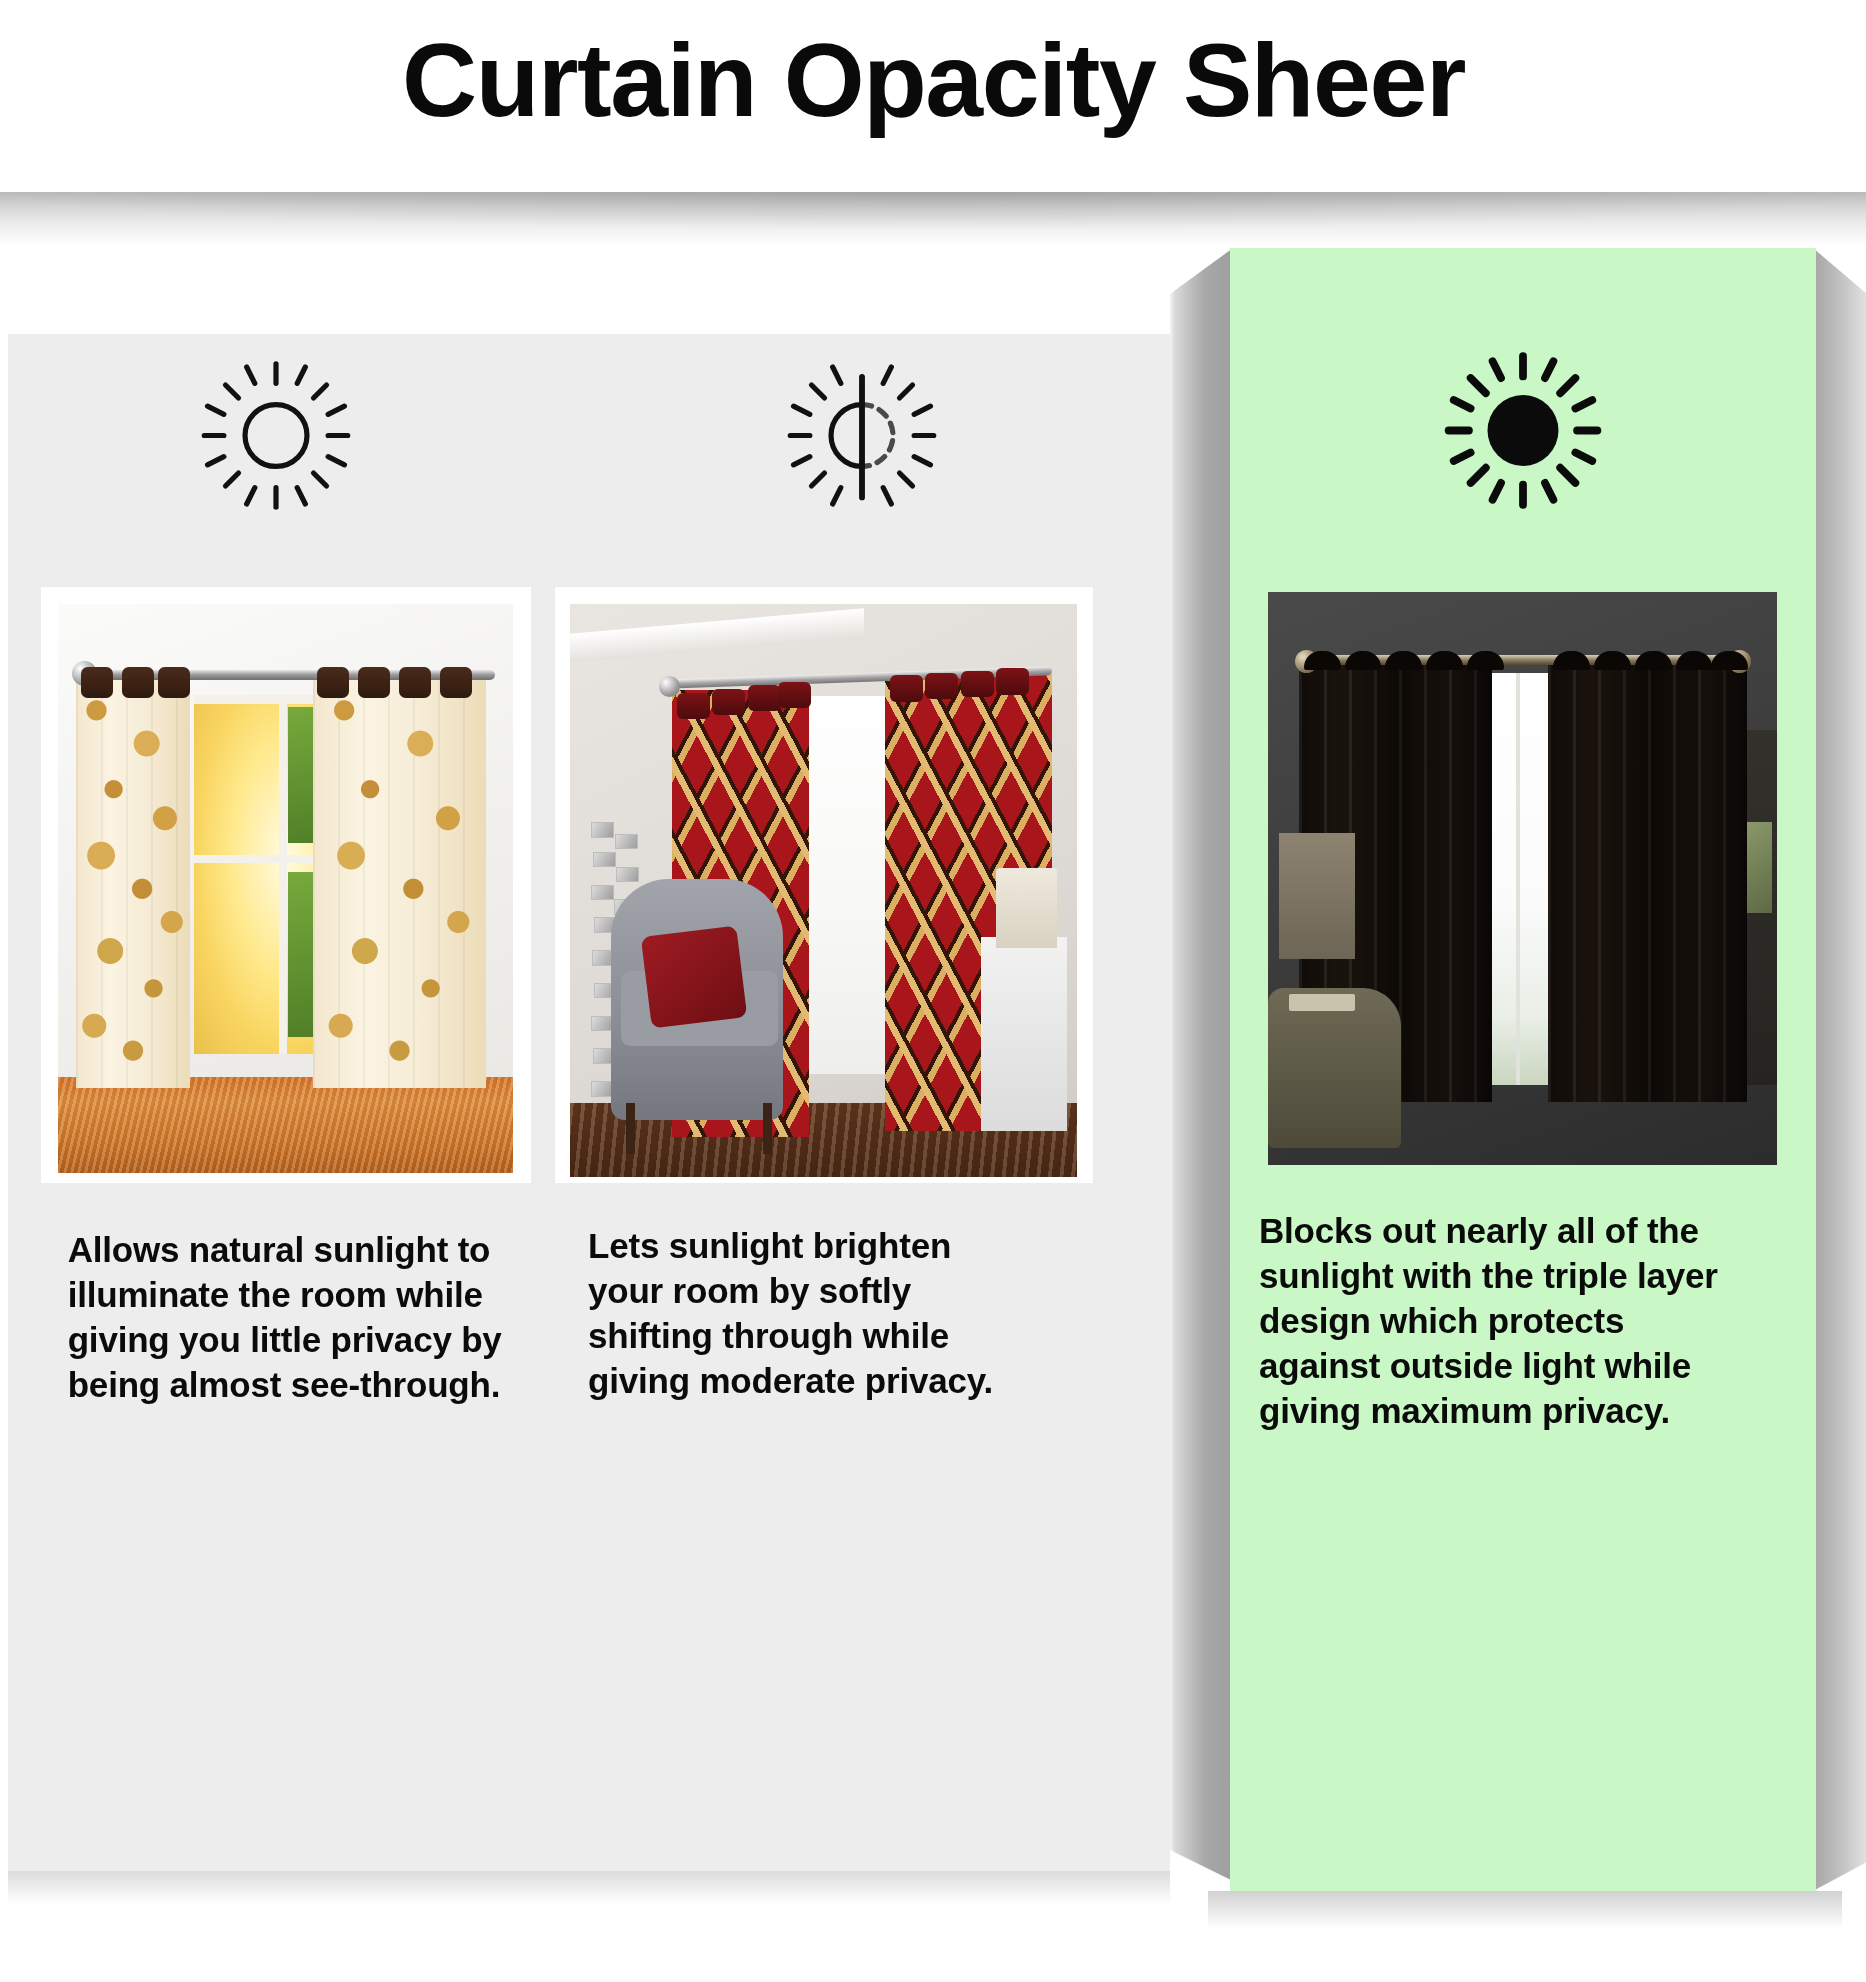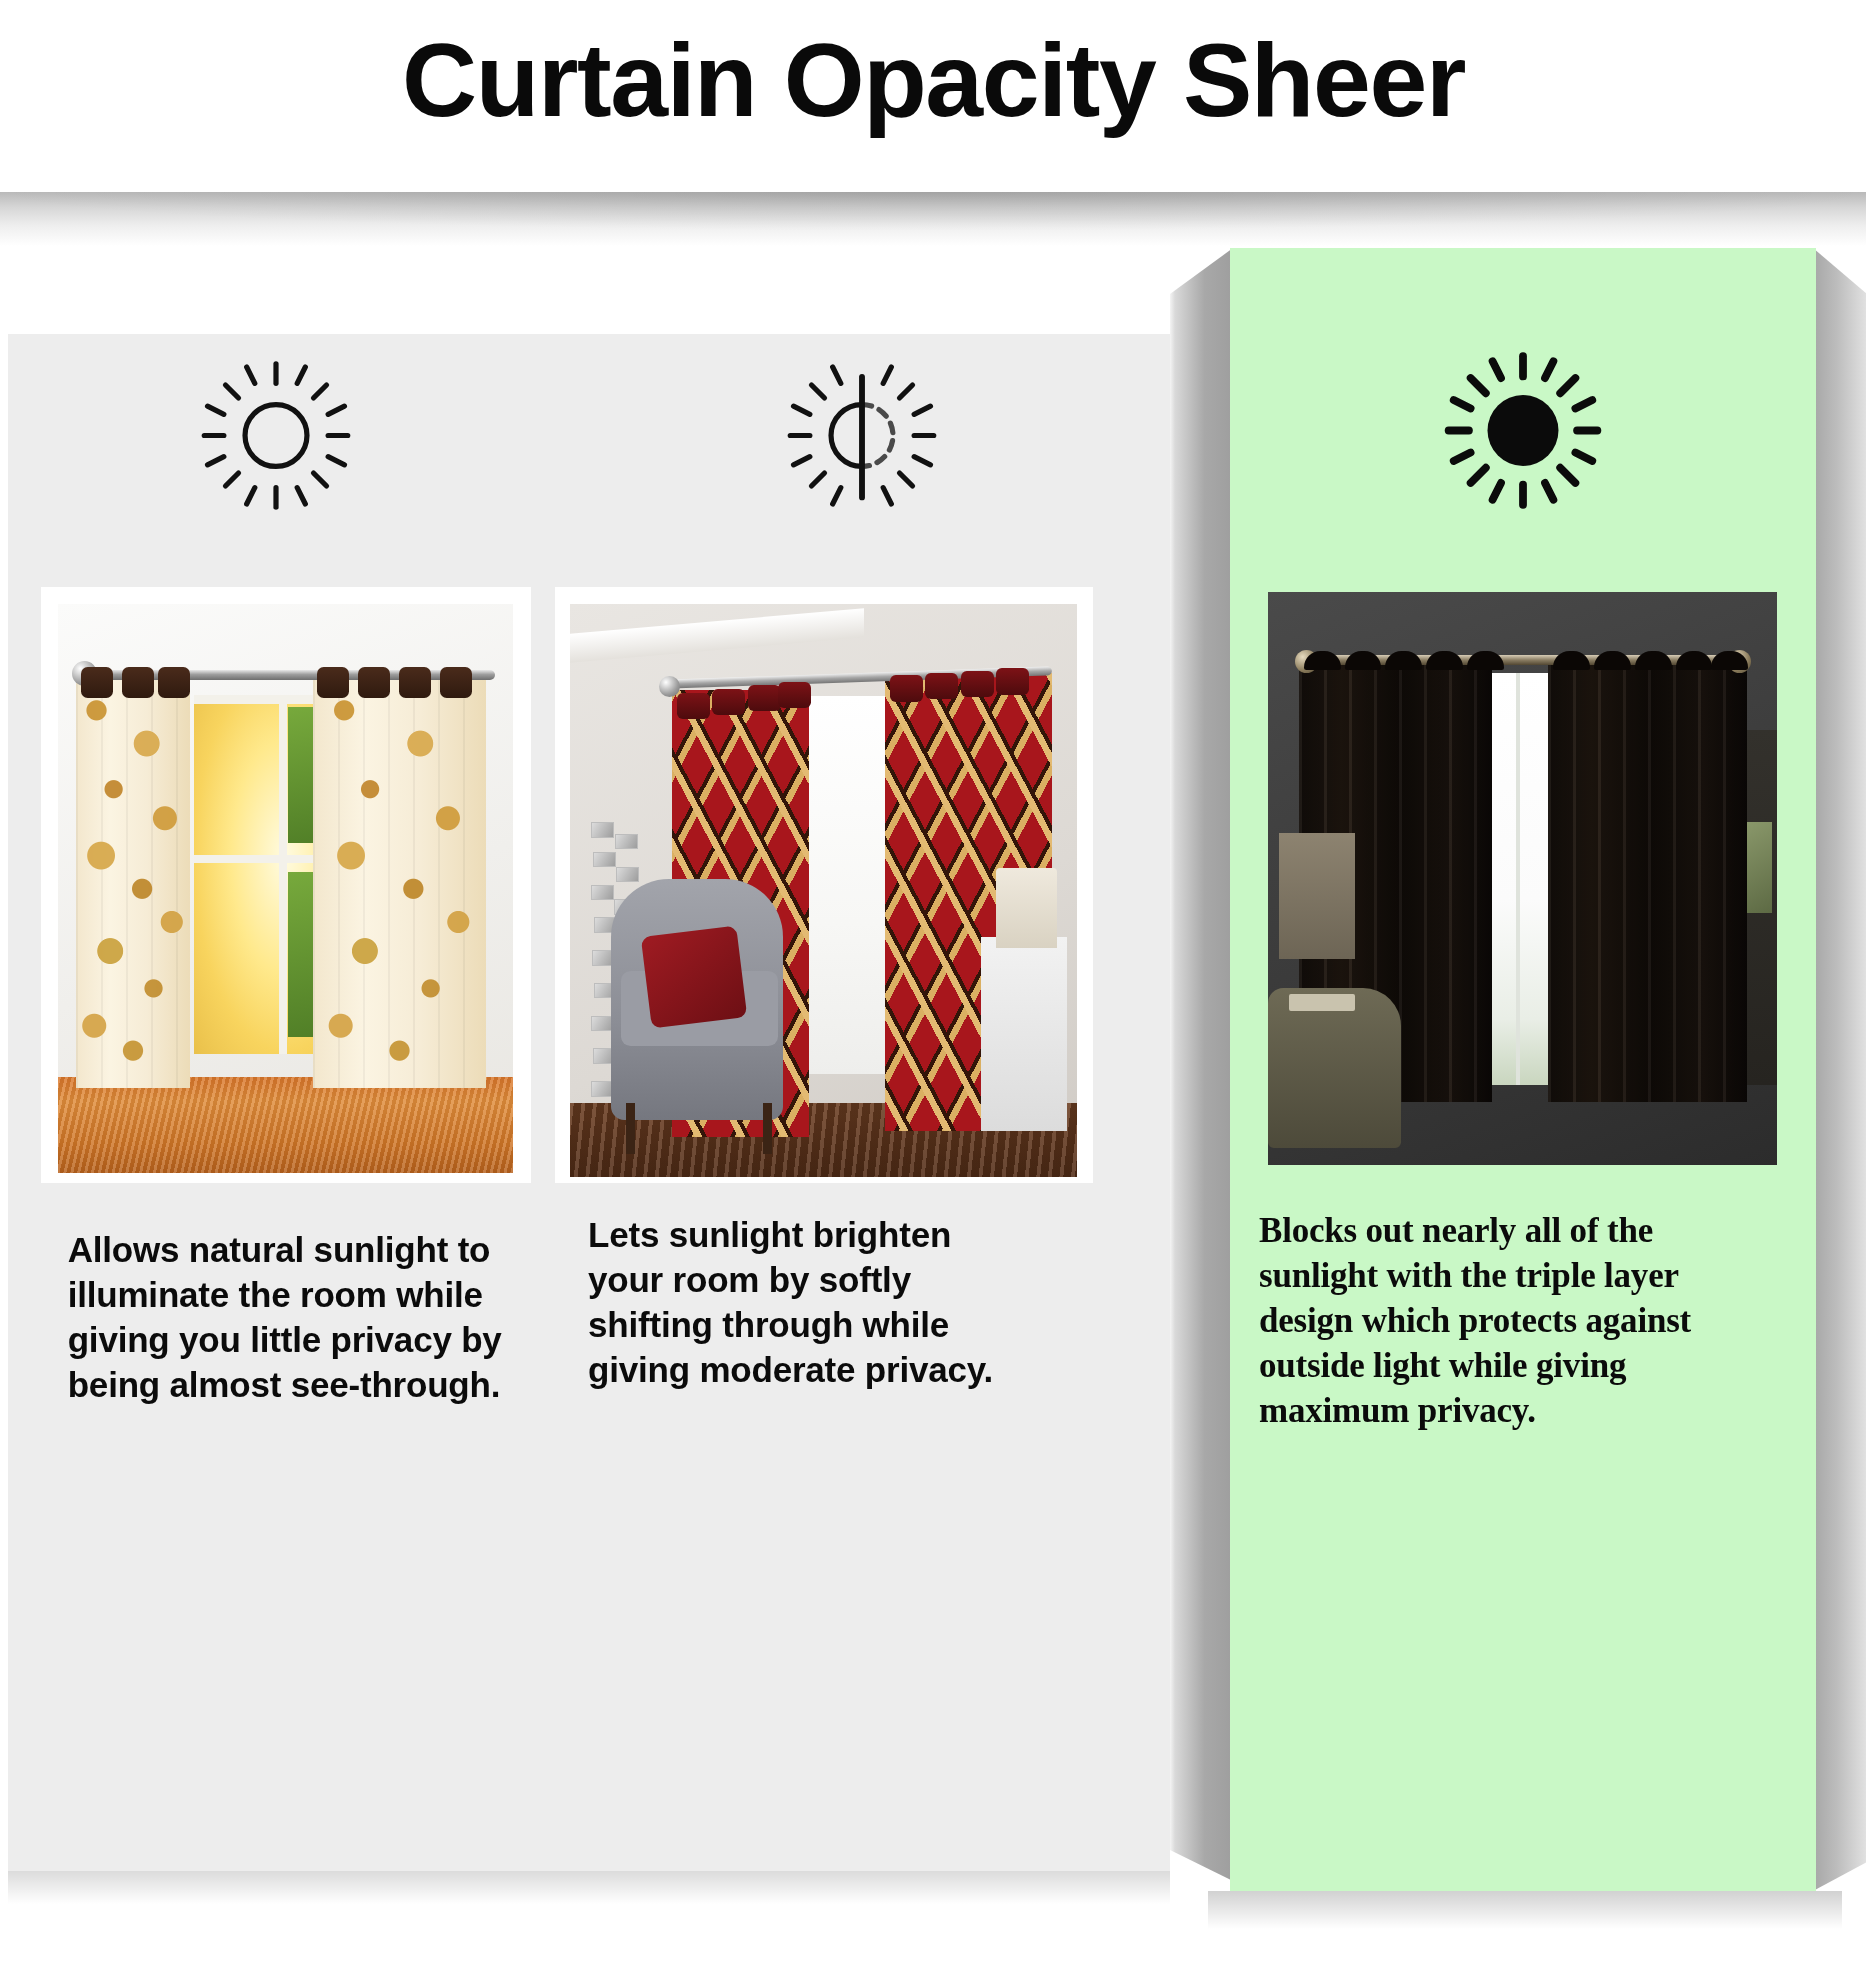--- a/index.html
+++ b/index.html
@@ -89,26 +89,26 @@
 
   
   #col-sheer{ left:7.7px; top:354px; width:536px; }
   #col-sheer .photo-card{ margin-left:33px; width:490px; height:596px; }
   #col-sheer .photo{ margin:17.3px 0 0 17.3px; width:455px; height:569px; }
   #col-sheer .desc{ margin:44px 0 0 60px; width:452px; }
 
   #col-light{ left:553px; top:354px; width:617px; }
   #col-light .photo-card{ margin-left:1.9px; width:538px; height:596px; }
   #col-light .photo{ margin:17.3px 0 0 15.4px; width:507px; height:573px; }
-  #col-light .desc{ margin:29px 0 0 35px; width:442px; }
+  #col-light .desc{ margin:40px 0 0 35px; width:442px; }
 
   #col-black{ left:1230px; top:346px; width:586px; }
   #col-black .photo-card{ margin-left:25px; width:534px; height:594px; background:transparent; }
   #col-black .photo{ margin:13.4px 0 0 13.4px; width:509px; height:573px; }
-  #col-black .desc{ margin:35px 0 0 29px; width:461px;font-family:Liberation Serif, serif; }
+  #col-black .desc{ margin:35px 0 0 29px; width:461px; }
 
   
   .ph{position:absolute;inset:0;}
   .sheer-wall{position:absolute;inset:0;background:linear-gradient(160deg,#fbfbfa,#f0efec 55%,#e8e6e1);}
   .sheer-floor{position:absolute;left:0;bottom:0;width:100%;height:17%;
     background:linear-gradient(to bottom,#d9762a,#e08c3a 25%,#cf7526 70%,#b7611c);}
   .sheer-floor:after{content:"";position:absolute;inset:0;
     background:repeating-linear-gradient(103deg,rgba(255,255,255,.17) 0 2.9px,rgba(0,0,0,.07) 2.9px 6.7px);}
   .sheer-winglow{position:absolute;left:30%;top:16%;width:40%;height:63%;
     background:radial-gradient(ellipse at 50% 45%,#fffbe0 0%,#ffe98c 42%,#f8d45e 70%,#e9c04a 100%);}

